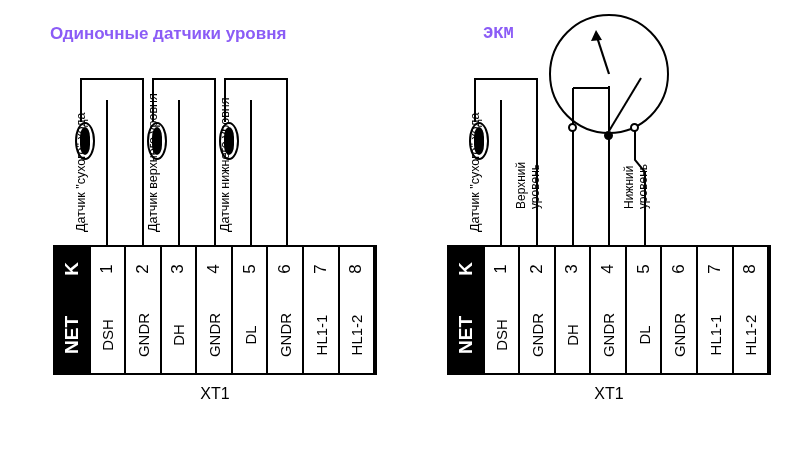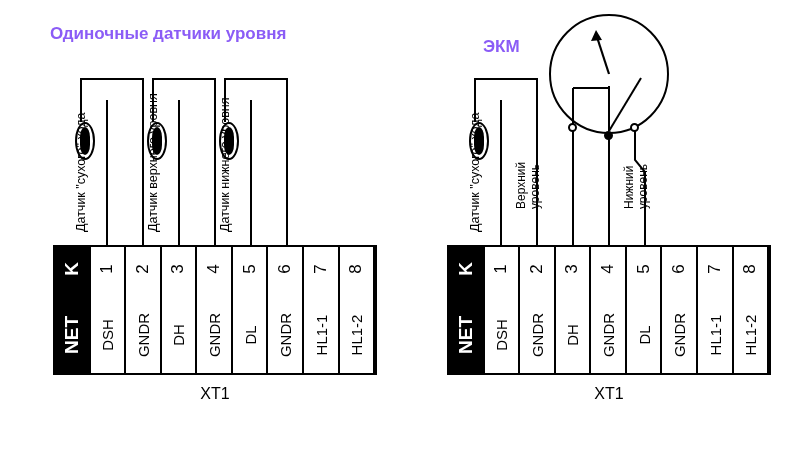--- a/index.html
+++ b/index.html
@@ -24,21 +24,21 @@
 
   
   .title {
     position: absolute;
     font-weight: bold;
     font-size: 17px;
     color: #8b5cf6;
     white-space: nowrap;
   }
   #title-left { left: 50px; top: 24px; }
-  #title-right { left: 483px; top: 37px; }
+  #title-right { left: 483px; top: 24px; font-family: Liberation Mono, monospace; }
 
   
   .termblock {
     position: absolute;
     top: 245px;
     height: 130px;
     border: 2px solid #000;
     box-sizing: border-box;
     display: flex;
     background: #fff;

